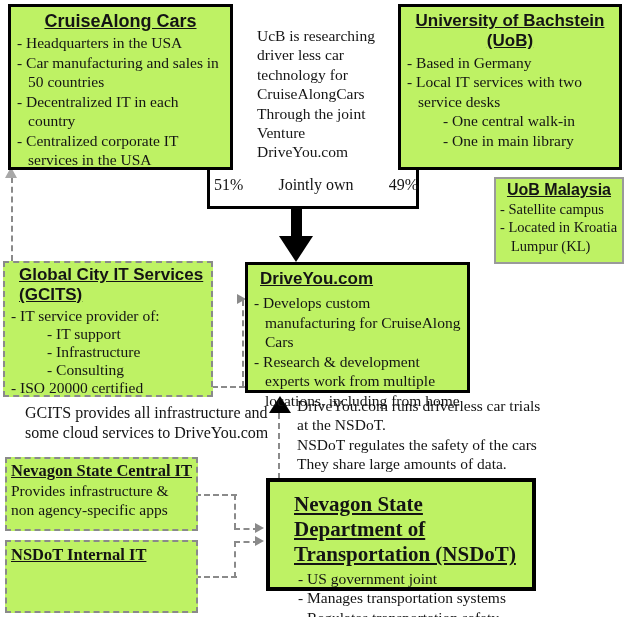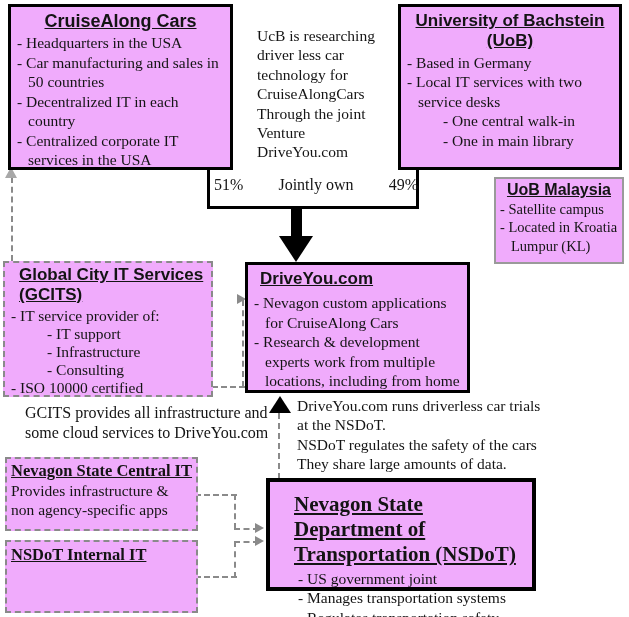--- a/index.html
+++ b/index.html
@@ -1,21 +1,21 @@
 <!DOCTYPE html>
 <html><head>
 <meta charset="utf-8">
 <style>
   html,body{margin:0;padding:0;background:#fff;}
   .canvas{
     position:relative;width:629px;height:617px;background:#ffffff;
     font-family:"Liberation Serif","DejaVu Serif",serif;
     color:#141414;overflow:hidden;
   }
-  .box{position:absolute;background:#f0abfc;box-sizing:content-box;}
+  .box{position:absolute;background:#bef264;box-sizing:content-box;}
   .b-solid{border:3px solid #000;}
   .b-solid-thick{border:4px solid #000;}
   .b-dashed{border:2px dashed #8a8a8a;}
   .b-thin{border:2px solid #9a9a9a;}
   .t-sans{
     font-family:"Liberation Sans","DejaVu Sans",sans-serif;
     font-weight:bold;text-decoration:underline;
   }
   .t-serif{
     font-family:Liberation Serif, serif;
@@ -120,28 +120,28 @@
 
 
   <div class="box b-dashed" style="left:3px;top:261px;width:206px;height:132px;">
     <div class="t-sans pre" style="font-size:17px;margin:2px 0 0 14px;line-height:1.2;">Global City IT Services
 (GCITS)</div>
     <div class="items" style="line-height:1.17;">
       <div class="li">- IT service provider of:</div>
       <div class="li l1">- IT support</div>
       <div class="li l1">- Infrastructure</div>
       <div class="li l1">- Consulting</div>
-      <div class="li">- ISO 10000 certified</div>
+      <div class="li">- ISO 20000 certified</div>
     </div>
   </div>
 
   <div class="box b-solid" style="left:245px;top:262px;width:219px;height:125px;">
     <div class="t-sans" style="font-size:17px;margin:4px 0 3px 12px;">DriveYou.com</div>
     <div class="items">
-      <div class="li">- Nevagon custom applications for CruiseAlong Cars</div>
+      <div class="li">- Develops custom manufacturing for CruiseAlong Cars</div>
       <div class="li">- Research &amp; development experts work from multiple locations, including from home</div>
     </div>
   </div>
 
   <div class="note pre" style="left:25px;top:403px;width:290px;font-size:16px;">GCITS provides all infrastructure and
 some cloud services to DriveYou.com</div>
 
   <div class="note pre" style="left:297px;top:396px;width:300px;">DriveYou.com runs driverless car trials
 at the NSDoT.
 NSDoT regulates the safety of the cars

